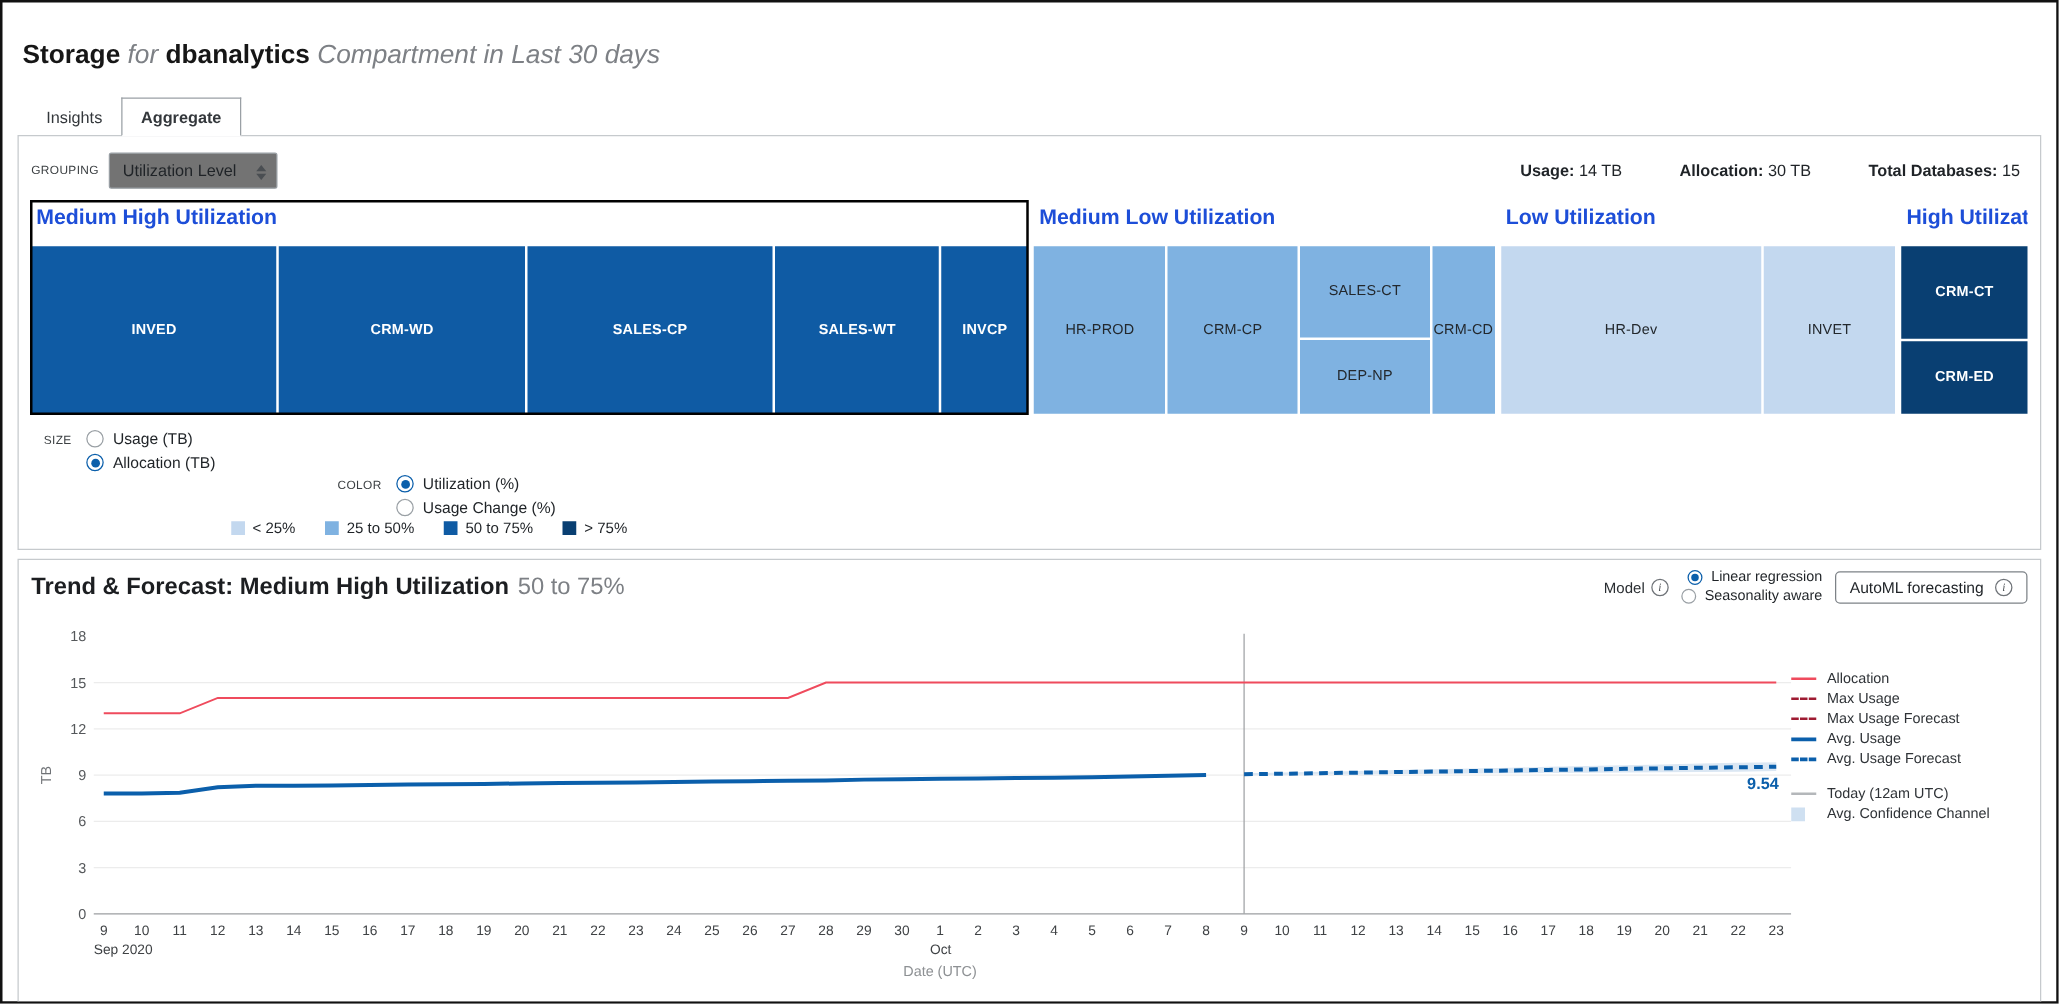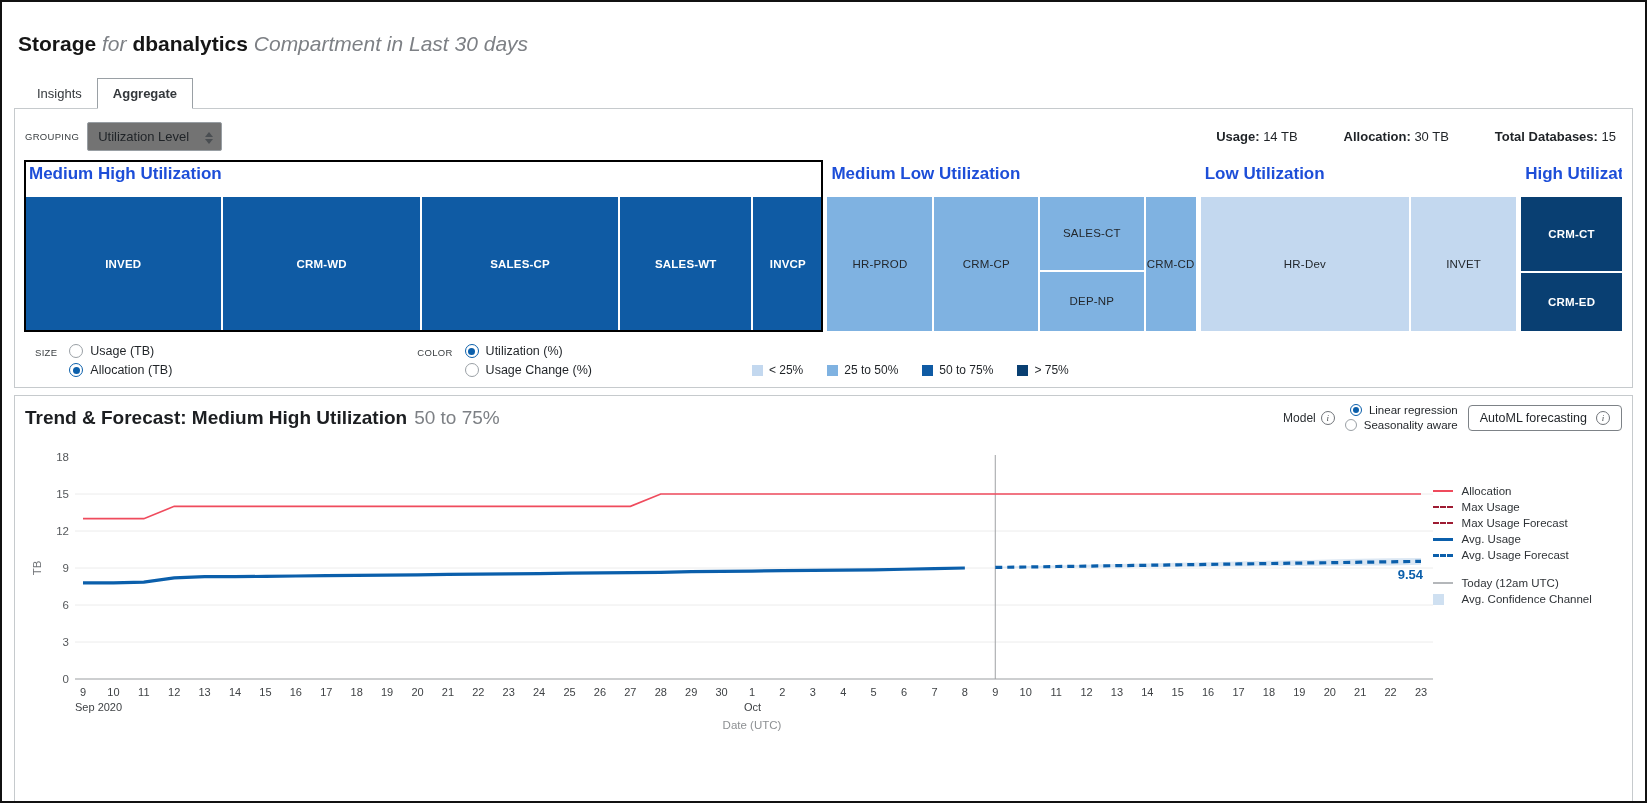--- a/index.html
+++ b/index.html
@@ -38,21 +38,21 @@
   .tm-section { display:flex; flex-direction:column; flex-basis:0; min-width:0; }
   .tm-section.selected { outline:2px solid #000; outline-offset:-1px; }
   .tm-header { height:36px; font-size:17px; font-weight:bold; color:#1d4ed8; padding:3px 4px 0;
                white-space:nowrap; overflow:hidden; }
   .tm-cells { flex:1; display:flex; gap:2px; }
   .tm-col { display:flex; flex-direction:column; gap:2px; flex-basis:0; min-width:0; }
   .tm-cell { display:flex; align-items:center; justify-content:center; font-size:11.5px;
              letter-spacing:.2px; cursor:pointer; min-height:0; overflow:hidden; }
 
   
-  .controls-row { display:flex; margin-top:10px; align-items:flex-end; }
+  .controls-row { display:flex; margin-top:10px; align-items:flex-start;flex-direction:column; }
   .ctl-group { display:flex; align-items:flex-start; }
   .ctl-options { display:flex; flex-direction:column; gap:5px; margin-left:12px; }
   .radio-line { display:flex; align-items:center; gap:7px; font-size:12.5px; color:#1f2327; cursor:pointer; }
   .radio { width:14px; height:14px; border-radius:50%; border:1px solid #9aa0a5; background:#fff;
            display:flex; align-items:center; justify-content:center; flex:none; }
   .radio.sel { border:1.5px solid #0b5fab; }
   .radio.sel::after { content:""; width:7px; height:7px; border-radius:50%; background:#0b5fab; }
   .util-legend { display:flex; gap:16px; align-items:center; margin-top:2px; }
   .util-item { display:flex; align-items:center; gap:6px; font-size:12px; color:#1f2327; }
   .util-swatch { width:11px; height:11px; }

